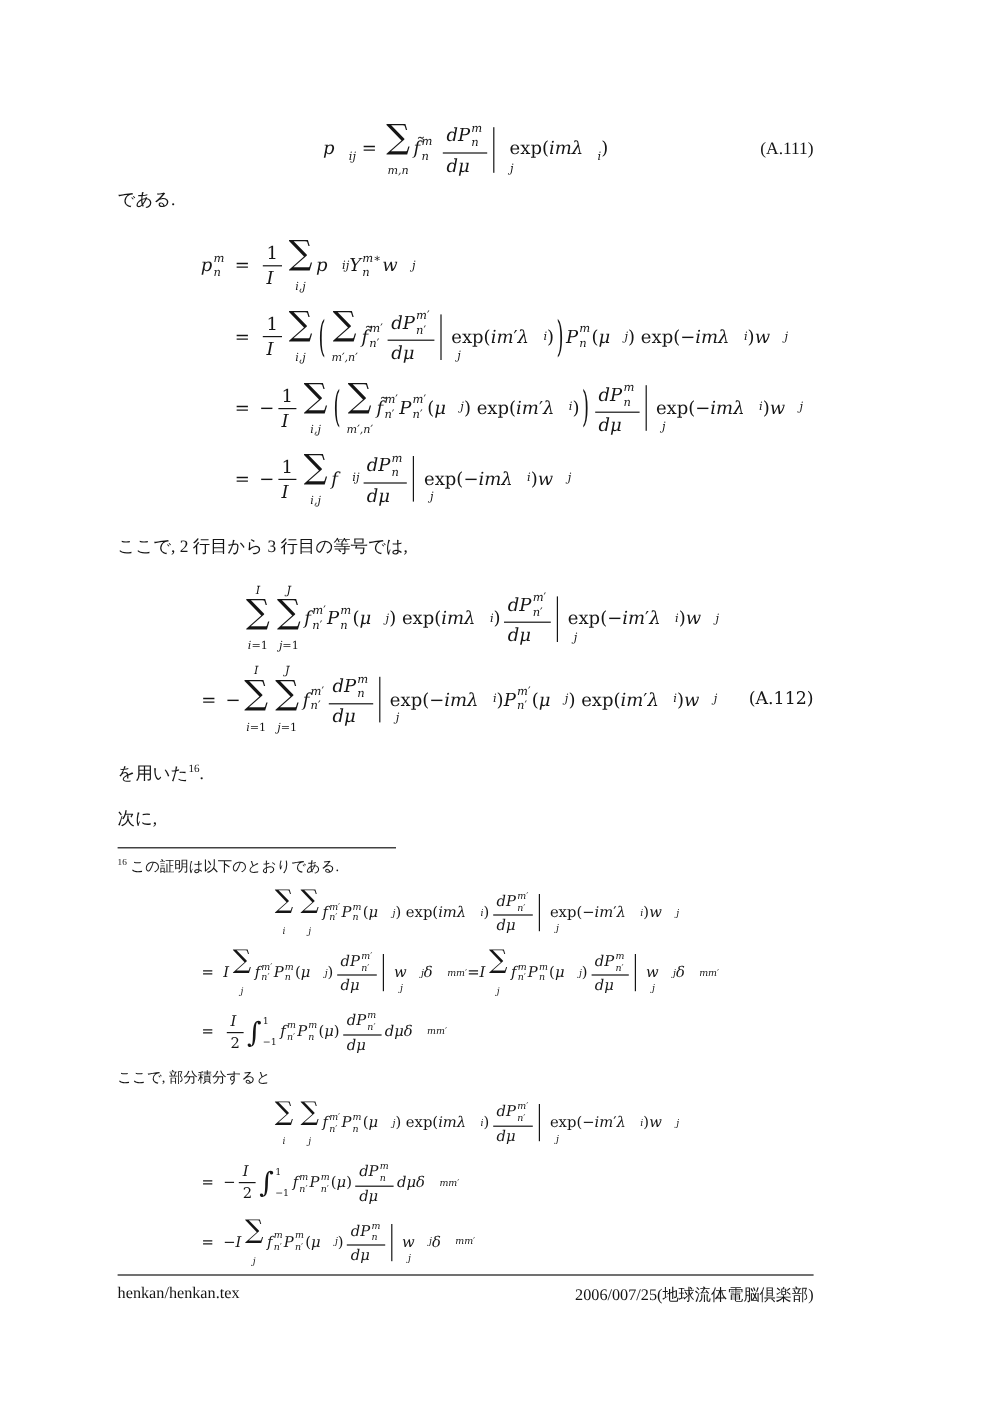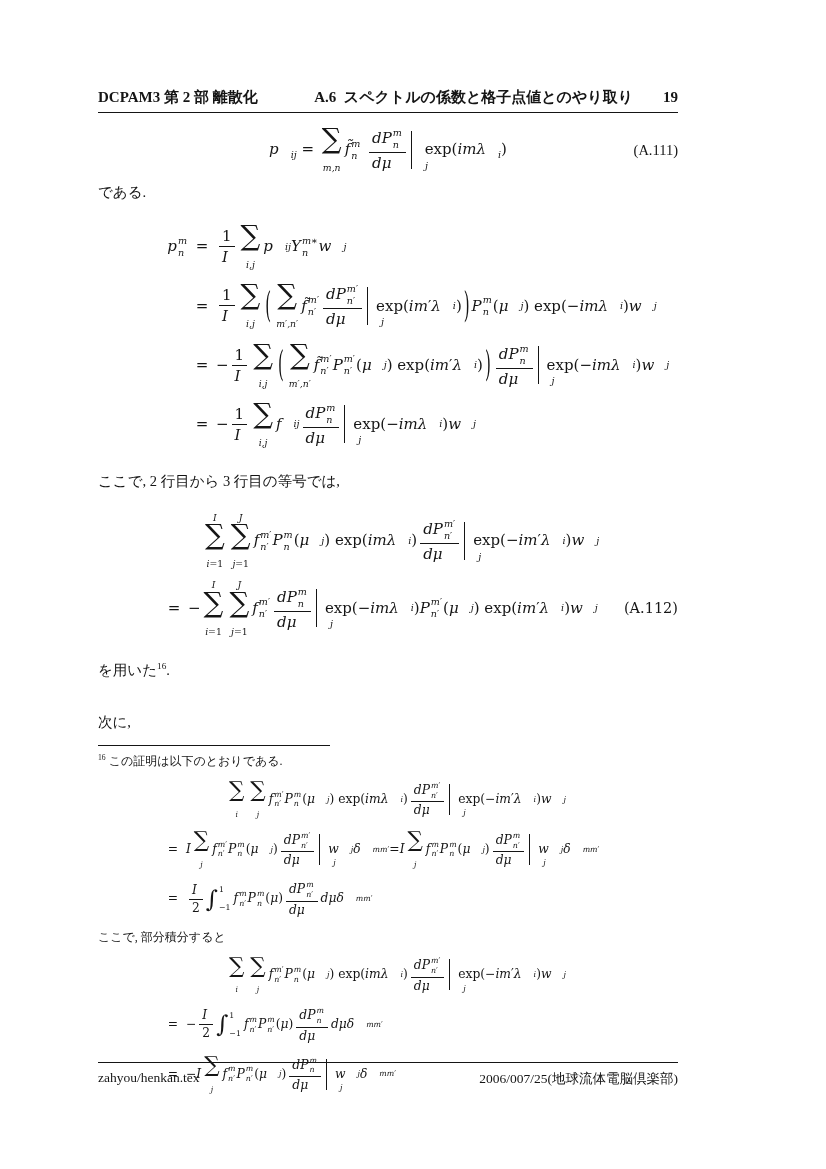--- a/index.html
+++ b/index.html
@@ -21,21 +21,21 @@
     padding-bottom:5px;
   }
   .hdr .h-center { margin-left:auto; }
   .hdr .h-page { margin-left:30px; }
   
   .jp { font-size:14.5px; margin:0; line-height:1.5; }
   .p-sunawachi { margin-top:34px; }
   .p-dearu    { margin-top:6px; }
   .p-kokode   { margin-top:24px; }
   .p-mochiita { margin-top:24px; }
-  .p-tsugini  { margin-top:30px; }
+  .p-tsugini  { margin-top:16px; }
   sup { font-size:64%; }
   sub { font-size:64%;padding-left:12px; }
   
   .math, .arow { font-family:"DejaVu Serif","Liberation Serif",serif; font-size:15px; line-height:1.25; }
   .math i, .arow i { font-family:inherit; }
   .frac { display:inline-block; vertical-align:middle; text-align:left; margin:0 3px; }
   .fn { display:block; border-bottom:1px solid #151515; padding:0 3px 1px; line-height:1.2; }
   .fd { display:block; padding:1px 3px 0; line-height:1.2; }
   .sum { display:inline-flex; flex-direction:column; align-items:center; vertical-align:middle; margin:0 3px; line-height:1; }
   .sov { font-size:62%; line-height:1; margin-bottom:1px; }
@@ -80,25 +80,20 @@
     border-top:1px solid #151515; padding-top:7px;
     display:flex; justify-content:space-between;
     font-size:13.5px;
   }
 </style>
 </head>
 <body>
 
 <div class="page">
 
-  <header class="hdr">
-    <span class="h-left">DCPAM3 第 2 部 離散化</span>
-    <span class="h-center"><span>A.6</span>&nbsp;&nbsp;<span>スペクトルの係数と格子点値とのやり取り</span></span>
-    <span class="h-page">19</span>
-  </header>
 
   <main>
 
 
     <div class="eqrow">
       <span class="math"><i>p</i><sub><i>ij</i></sub> = <span class="sum">
             <span class="so">∑</span>
             <span class="su"><i>m,n</i></span>
           </span><i>f̃</i><span class="sp">
             <span><i>m</i></span>
@@ -443,17 +438,17 @@
                 <sub class="evj"><i>j</i></sub>
               </span> <i>w</i><sub><i>j</i></sub><i>δ</i><sub><i>mm</i>′</sub></span>
         </div>
 
       </div>
     </div>
 
   </main>
 
   <footer class="ftr">
-    <span>zahyou/henkan.tex</span>
+    <span>henkan/henkan.tex</span>
     <span>2006/007/25(地球流体電脳倶楽部)</span>
   </footer>
 
 </div>
 
 </body></html>

